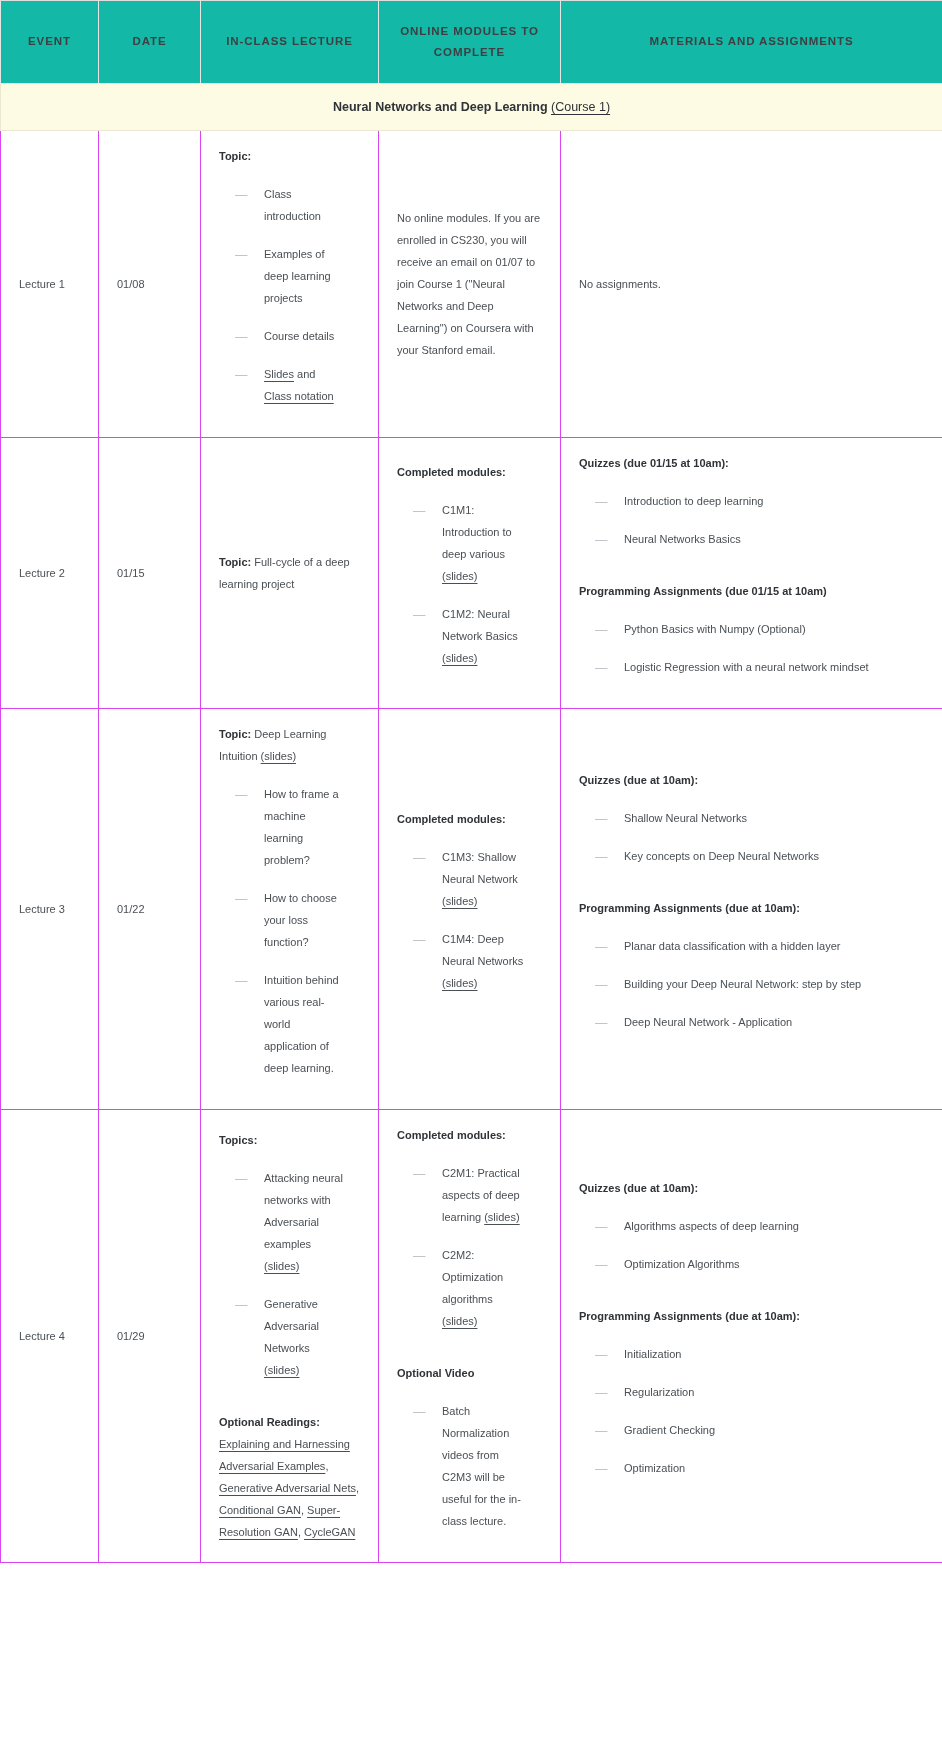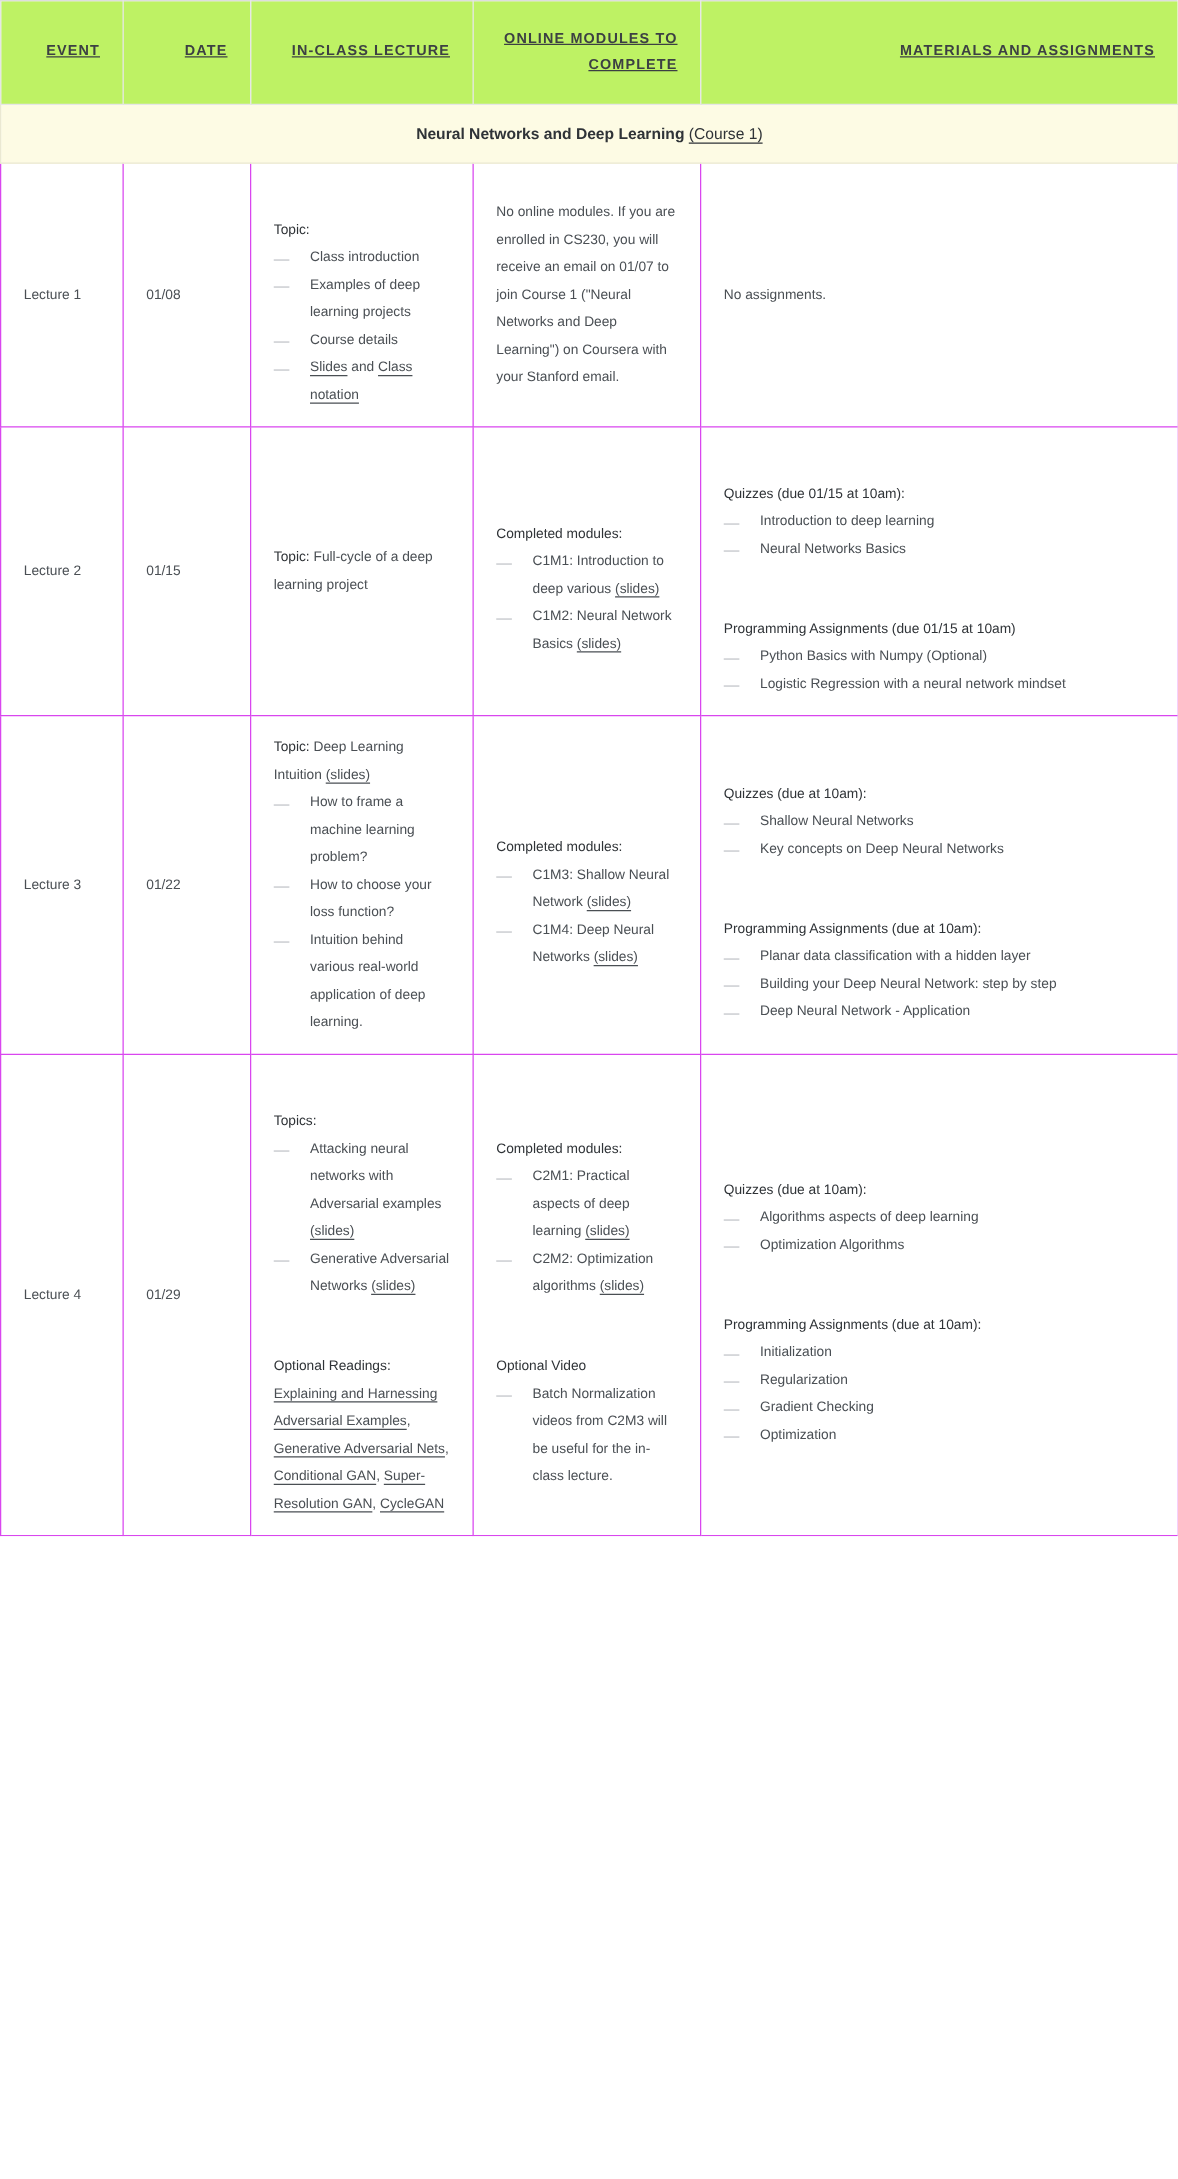--- a/index.html
+++ b/index.html
@@ -24,34 +24,33 @@
   }
 
   .schedule-table col.c-event    { width: 98px; }
   .schedule-table col.c-date     { width: 102px; }
   .schedule-table col.c-lecture  { width: 178px; }
   .schedule-table col.c-modules  { width: 182px; }
   .schedule-table col.c-materials{ width: 382px; }
 
   
   thead th {
-    background: #bef264;
+    background: #14b8a6;
     border: 1px solid #e6e6e6;
     border-top: 1px solid #dedede;
-    text-align: right;
+    text-align: center;
     vertical-align: middle;
     padding: 16px 18px;
     height: 83px;
     font-size: 11.5px;
     font-weight: 700;
     letter-spacing: 0.08em;
     text-transform: uppercase;
     color: #3c4043;
     line-height: 1.85;
-    text-decoration: underline;
   }
 
   
   tbody td {
     border: 1px solid #d946ef;
     vertical-align: middle;
     padding: 14px 18px;
     line-height: 2.0;
     font-size: 11px;
     color: #4a4f54;
@@ -84,35 +83,34 @@
   }
   tr.deadline-row td.cell-event,
   tr.deadline-row td.cell-date {
     font-weight: 700;
   }
 
   
   .blk { margin: 0; }
 
   .lead {
-    font-weight: 400;
+    font-weight: 700;
     color: #2f3337;
-    margin-top: 28px;
   }
   .para { margin: 0; }
 
   ul.dash-list {
     list-style: none;
     margin: 0;
     padding: 0;
   }
   ul.dash-list > li {
     position: relative;
     padding-left: 29px;
-    margin: 0;
+    margin: 16px;
   }
   ul.dash-list > li::before {
     content: "\2014";
     position: absolute;
     left: 0;
     top: 0;
     color: #b9bcc0;
     font-size: 12.5px;
   }
 

